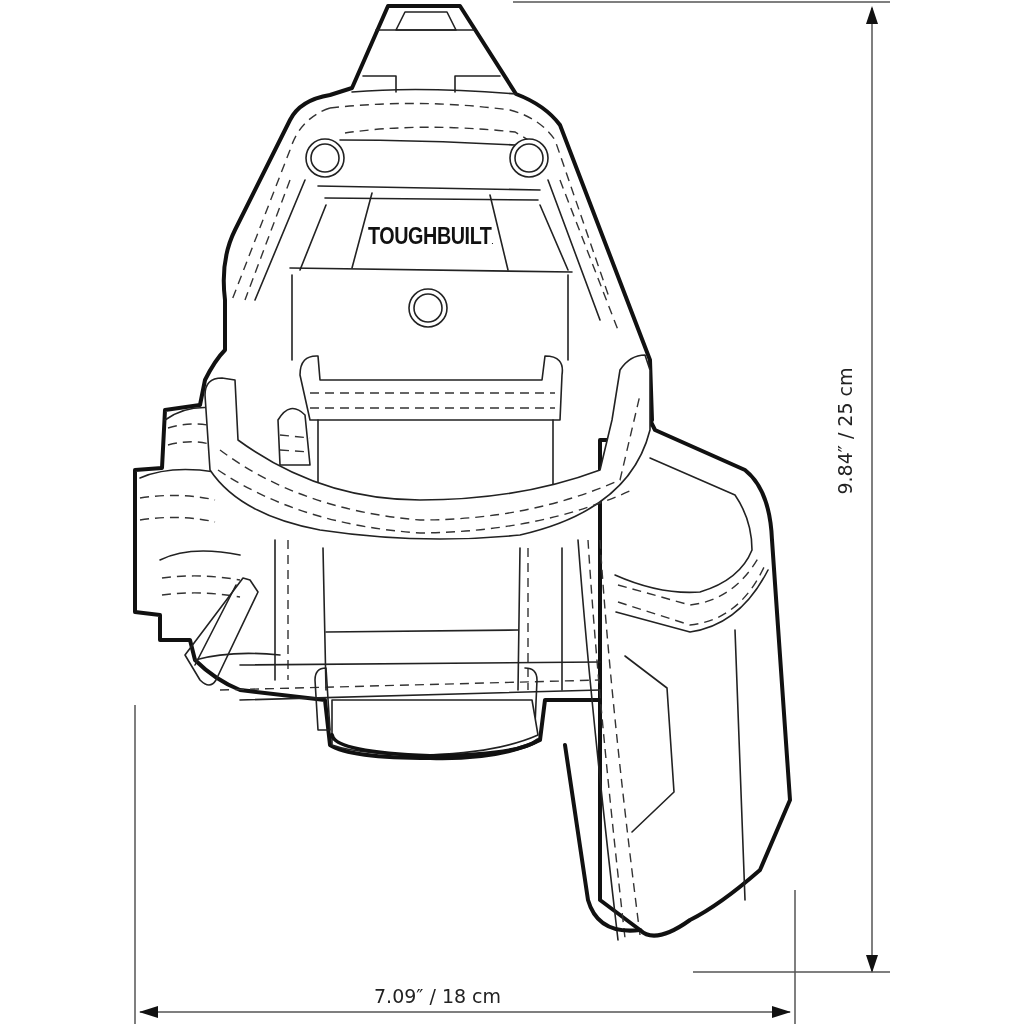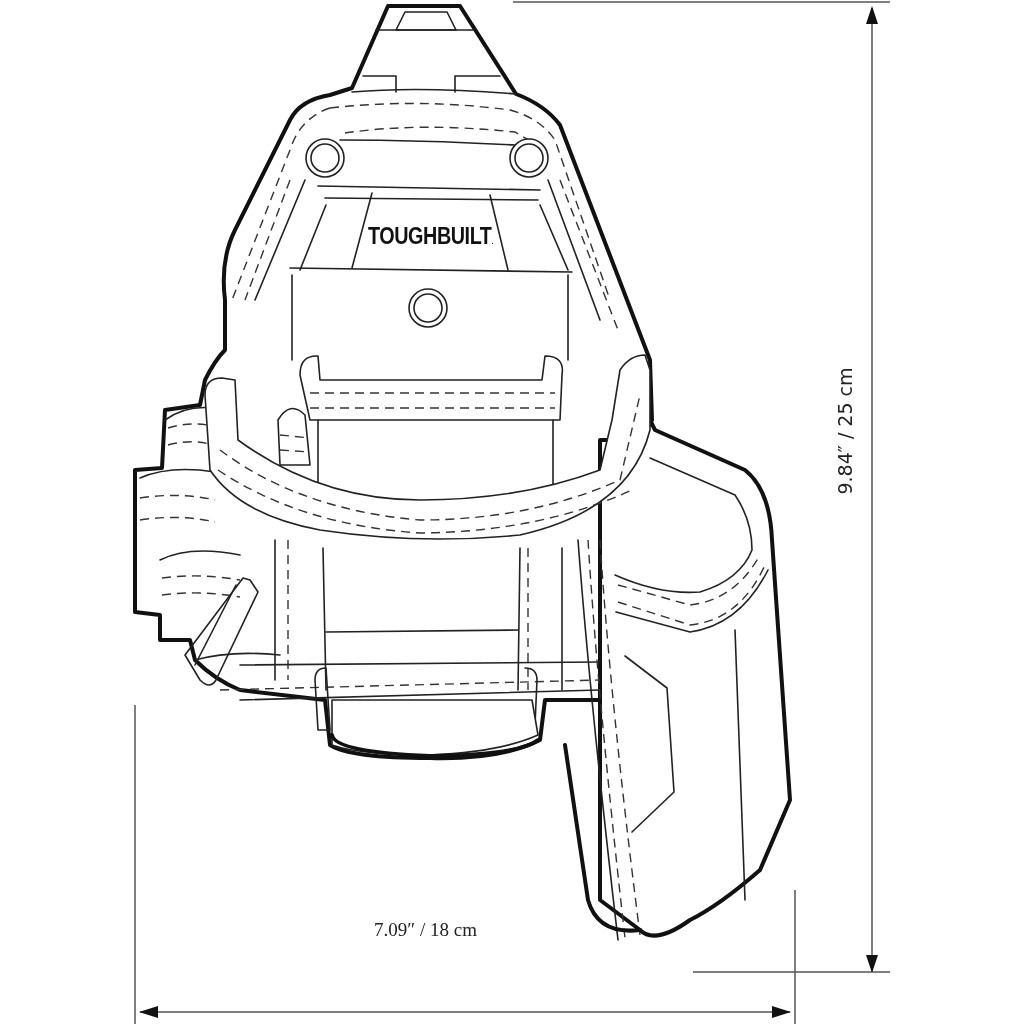--- a/index.html
+++ b/index.html
@@ -139,19 +139,19 @@
     <path class="st" d="M588,540 Q598,700 625,938"></path>
     <path class="st" d="M600,540 Q610,700 640,935"></path>
     <path class="ol" style="fill:none" d="M565,745 L588,900 Q598,935 640,930"></path>
   </g>
 </svg>
 
 <div class="logo" style="left:368px; top:223px;">
   <span>TOUGHBUILT</span><span style="font-size:8px;">.</span>
 </div>
 
-<div class="dim-label" style="left:374px; top:919px;font-family:Liberation Serif, serif;">
+<div class="dim-label" style="left:374px; top:985px;">
   <span>7.09″  /  18 cm</span>
 </div>
 
 <div class="dim-label vertical" style="left:770px; top:420px; width:150px; text-align:center;">
   <span>9.84″  /  25 cm</span>
 </div>
 
 </body></html>

